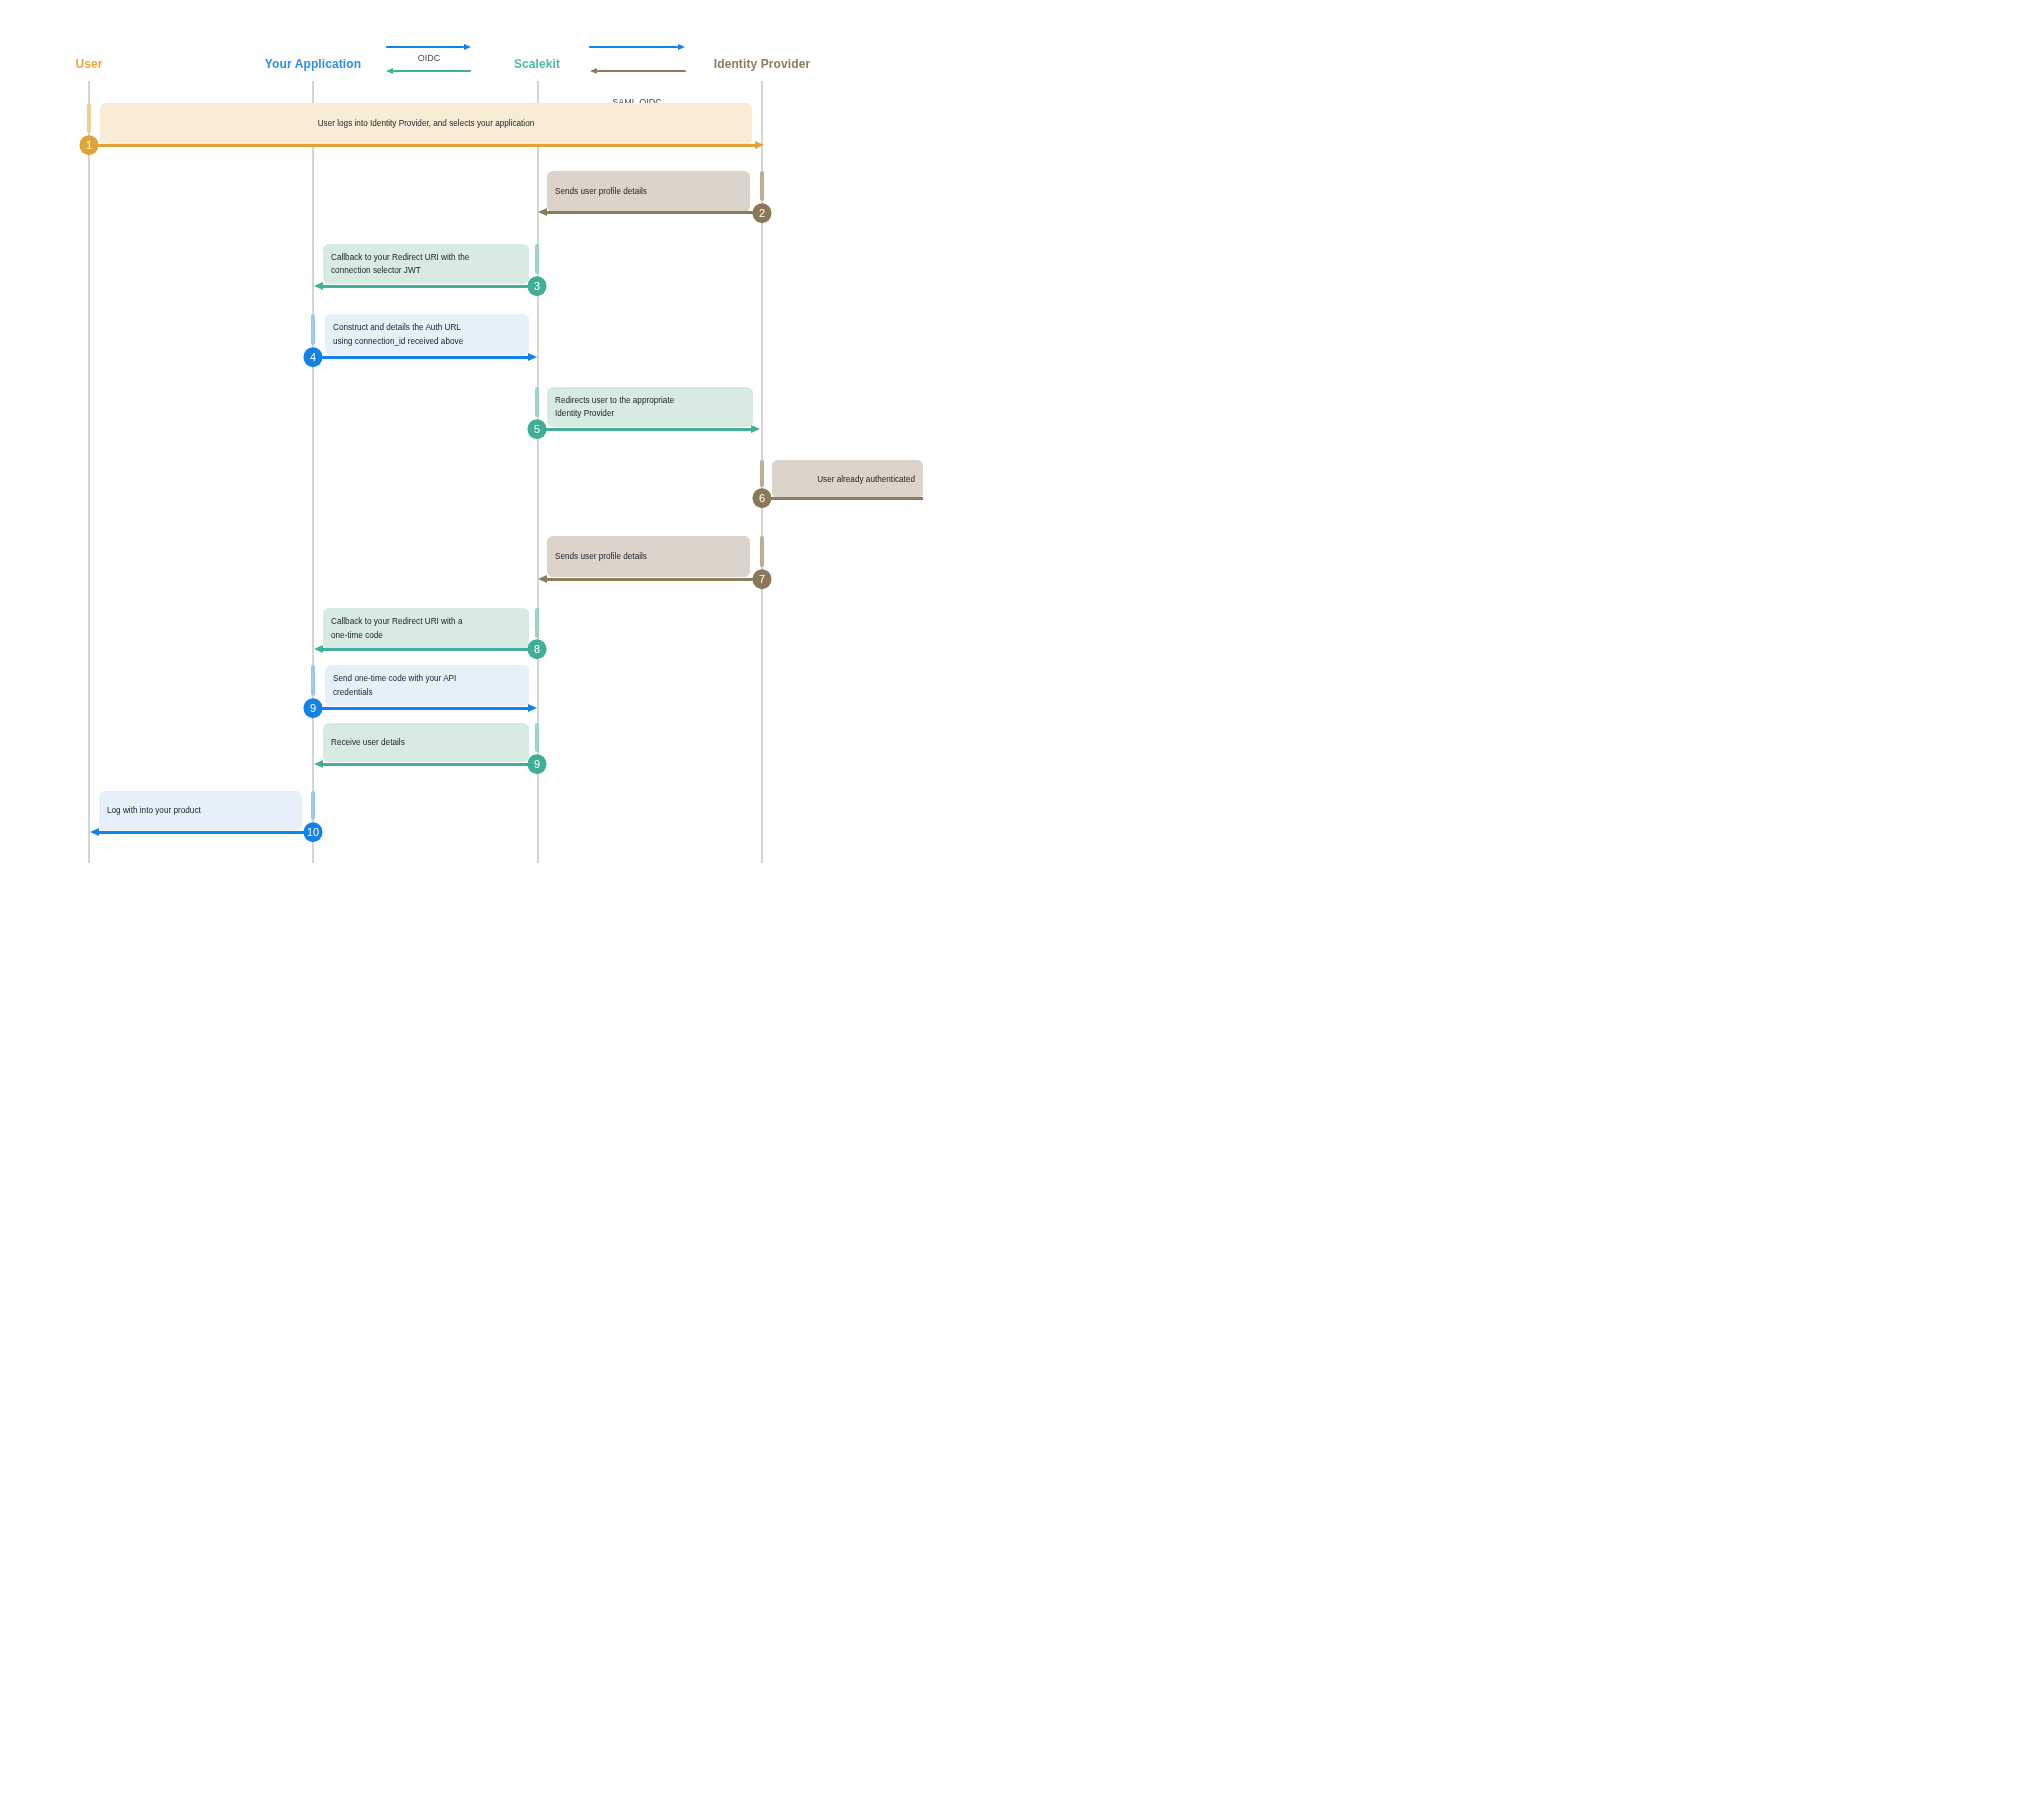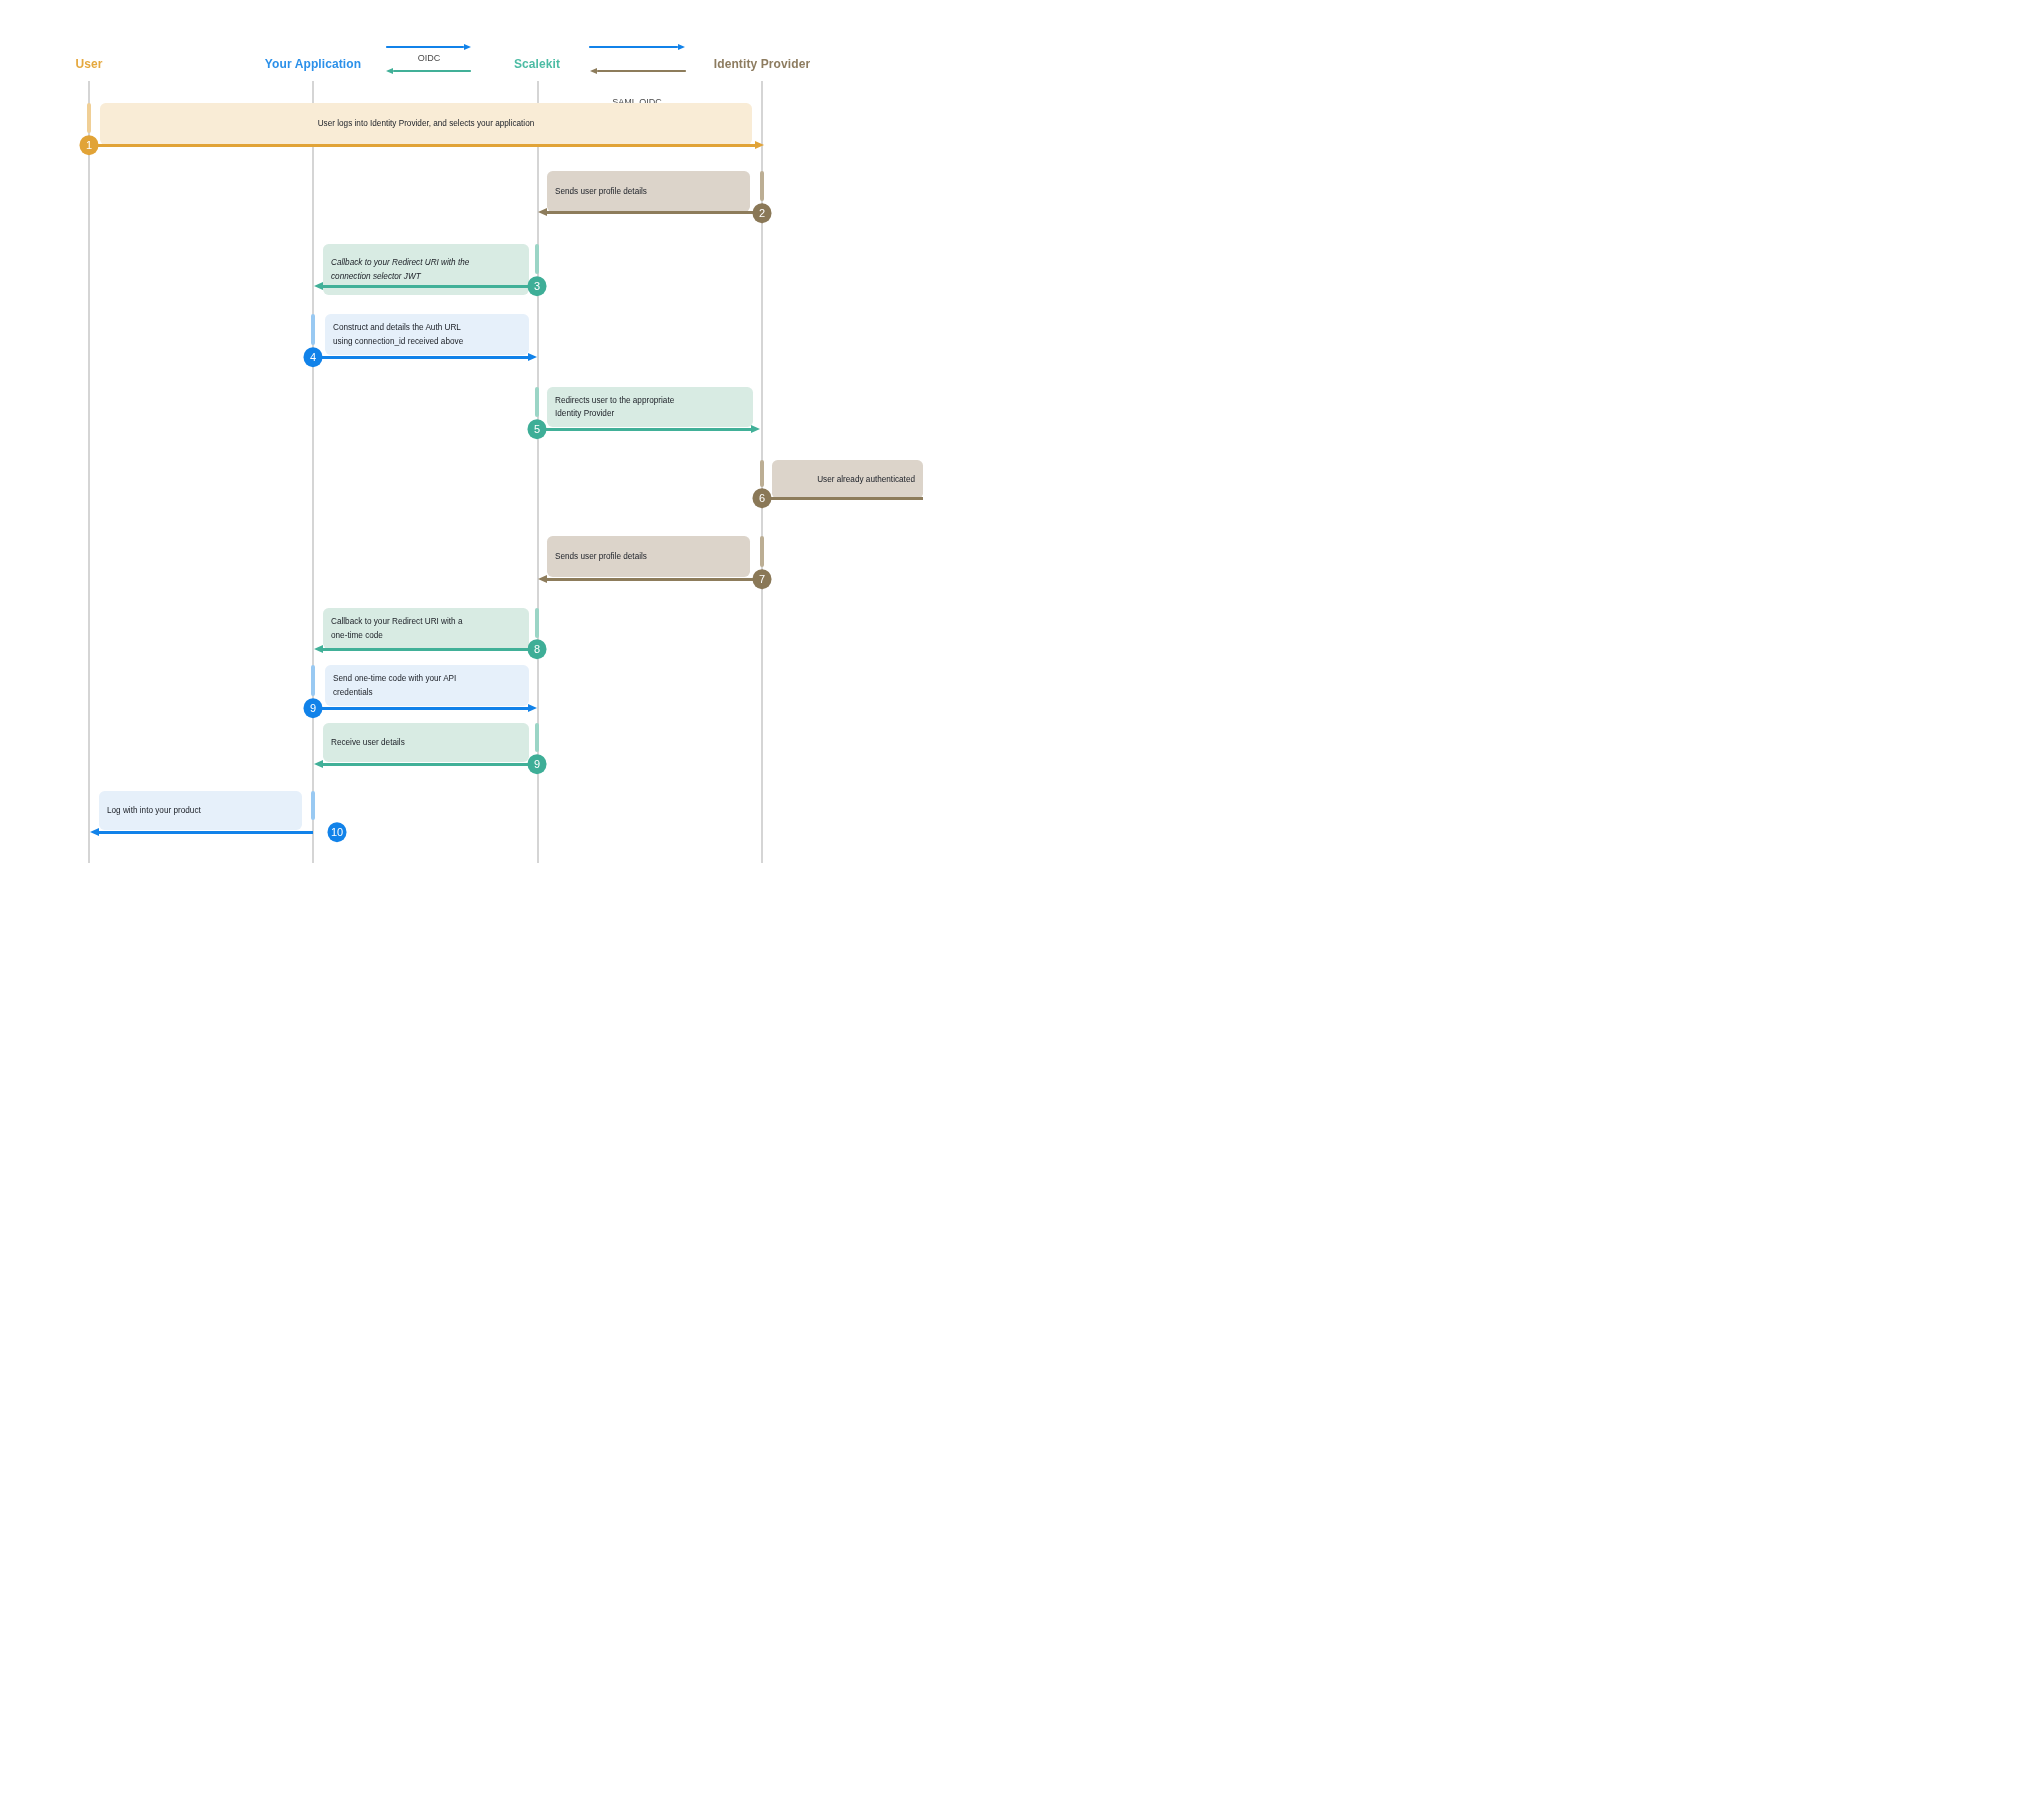--- a/index.html
+++ b/index.html
@@ -71,21 +71,21 @@
   .m1 .bubble{left:100px;top:103px;width:652px;height:42px;}
   .m1 .arrow{left:89px;top:144px;width:667px;}
   .m1 .badge{left:89px;top:145px;}
 
   .m2 .activation{left:762px;top:171px;height:29.5px;}
   .m2 .bubble{left:547px;top:171px;width:203px;height:41px;}
   .m2 .arrow{left:546px;top:211px;width:215px;}
   .m2 .badge{left:762px;top:213px;}
 
   .m3 .activation{left:537px;top:244px;height:30px;}
-  .m3 .bubble{left:323px;top:244px;width:206px;height:51px;font-style:italic;}
+  .m3 .bubble{left:323px;top:244px;width:206px;height:40px;}
   .m3 .arrow{left:322px;top:285px;width:216px;}
   .m3 .badge{left:537px;top:286px;}
 
   .m4 .activation{left:313px;top:314px;height:31px;}
   .m4 .bubble{left:325px;top:314px;width:204px;height:41px;}
   .m4 .arrow{left:313px;top:356px;width:216px;}
   .m4 .badge{left:313px;top:357px;}
 
   .m5 .activation{left:537px;top:387px;height:30px;}
   .m5 .bubble{left:547px;top:387px;width:206px;height:40px;}
@@ -113,21 +113,21 @@
   .m9 .badge{left:313px;top:708px;}
 
   .m9b .activation{left:537px;top:723px;height:29px;}
   .m9b .bubble{left:323px;top:723px;width:206px;height:39px;}
   .m9b .arrow{left:322px;top:763px;width:216px;}
   .m9b .badge{left:537px;top:764px;}
 
   .m10 .activation{left:313px;top:791px;height:29px;}
   .m10 .bubble{left:99px;top:791px;width:203px;height:39px;}
   .m10 .arrow{left:98px;top:831px;width:215px;}
-  .m10 .badge{left:313px;top:832px;margin-left:24px;}
+  .m10 .badge{left:313px;top:832px;}
 </style>
 </head>
 <body>
 
 <div id="diagram">
 
   <div class="lifeline" id="lifeline-user"></div>
   <div class="lifeline" id="lifeline-app"></div>
   <div class="lifeline" id="lifeline-scalekit"></div>
   <div class="lifeline" id="lifeline-idp"></div>

